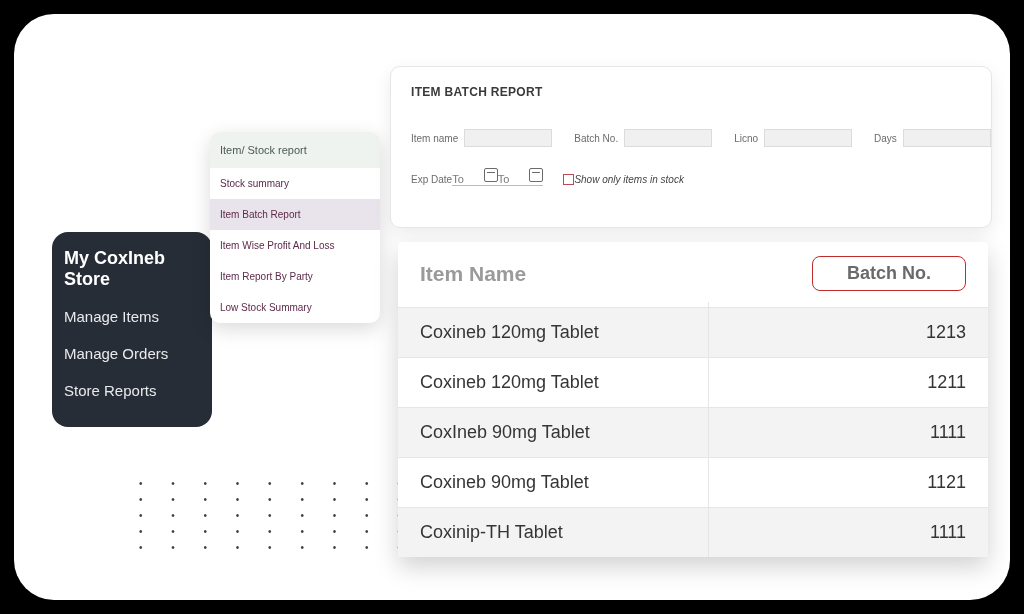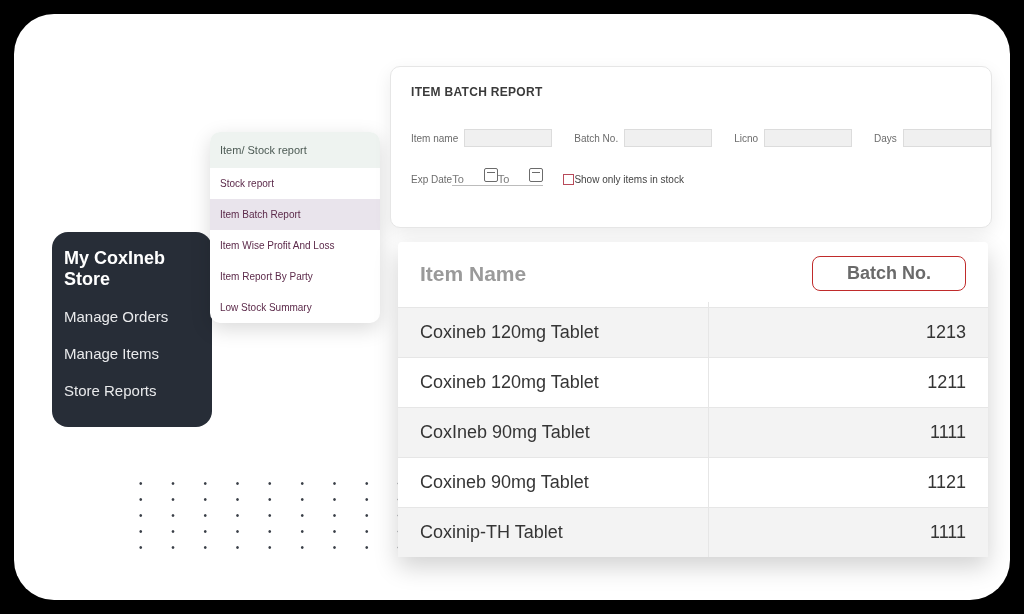--- a/index.html
+++ b/index.html
@@ -144,21 +144,21 @@
     border-radius: 2px;
   }
   .date-field .cal::before {
     content:""; position:absolute; left:2px; right:2px; top:3px; height:1px; background:#6b6b6b;
   }
   .checkbox {
     width: 11px; height: 11px;
     border: 1.5px solid #b84a5a;
     display: inline-block;
   }
-  .chk-label { font-size: 10px; color: #444; }
+  .chk-label { font-size: 10px; color: #444; font-style: italic; }
 
   
   .table-card {
     position: absolute;
     left: 384px; top: 228px;
     width: 590px;
     background: #fff;
     border-radius: 4px;
     box-shadow: 0 10px 24px rgba(0,0,0,0.18);
   }
@@ -208,28 +208,28 @@
   <div class="dots">
     • • • • • • • • •<br>
     • • • • • • • • •<br>
     • • • • • • • • •<br>
     • • • • • • • • •<br>
     • • • • • • • • •
   </div>
 
   <div class="sidebar">
     <div class="brand">My CoxIneb Store</div>
+    <div class="item">Manage Items</div>
     <div class="item">Manage Orders</div>
-    <div class="item">Manage Items</div>
     <div class="item">Store Reports</div>
   </div>
 
   <div class="submenu">
     <div class="header">Item/ Stock report</div>
-    <div class="link">Stock report</div>
+    <div class="link">Stock summary</div>
     <div class="link selected">Item Batch Report</div>
     <div class="link">Item Wise Profit And Loss</div>
     <div class="link">Item Report By Party</div>
     <div class="link">Low Stock Summary</div>
   </div>
 
   <div class="filter-panel">
     <div class="title">ITEM BATCH REPORT</div>
 
     <div class="filters-row">

